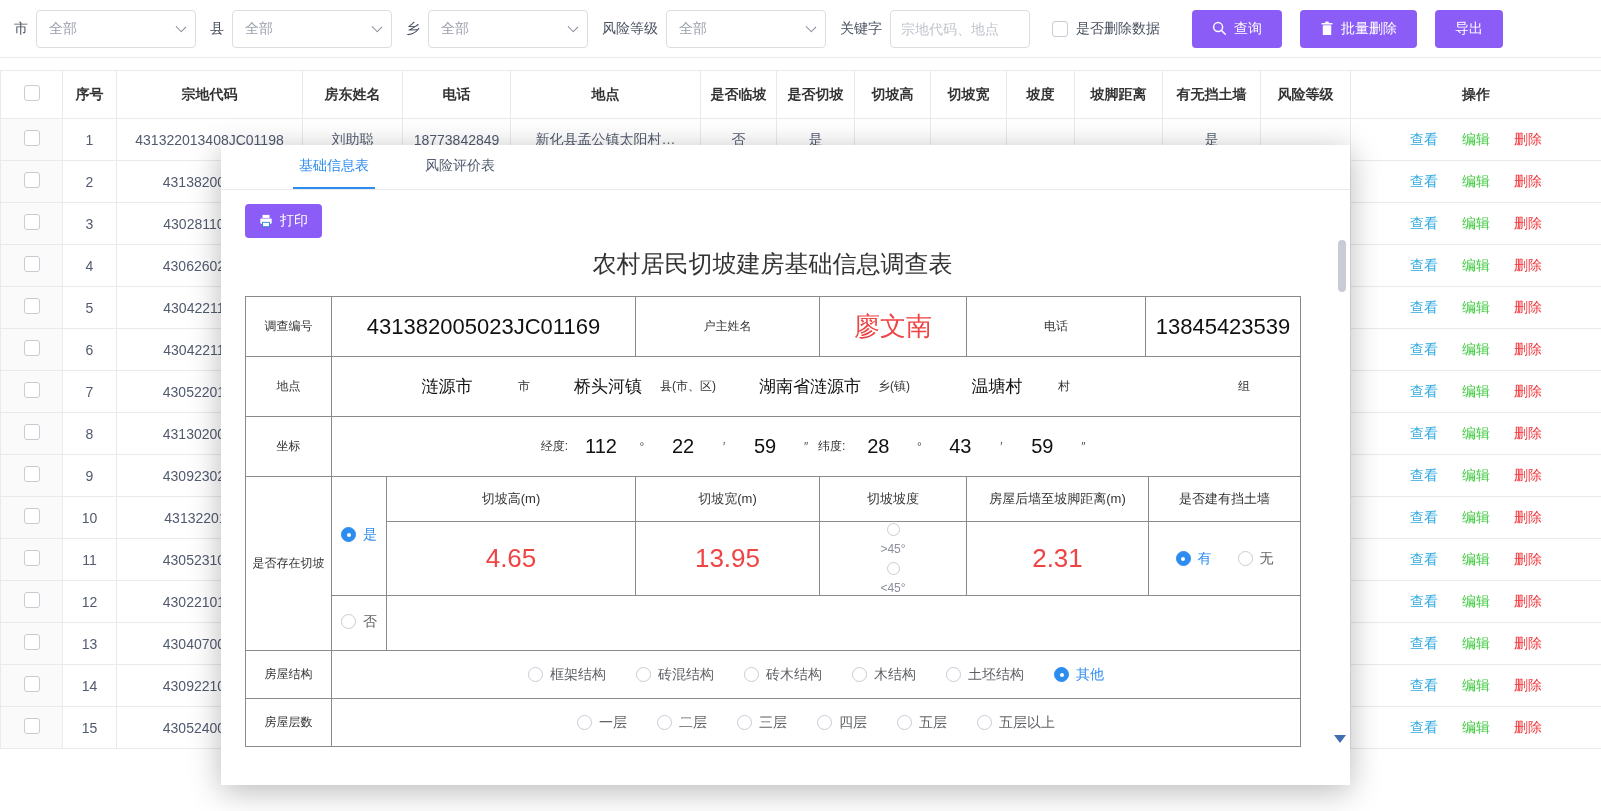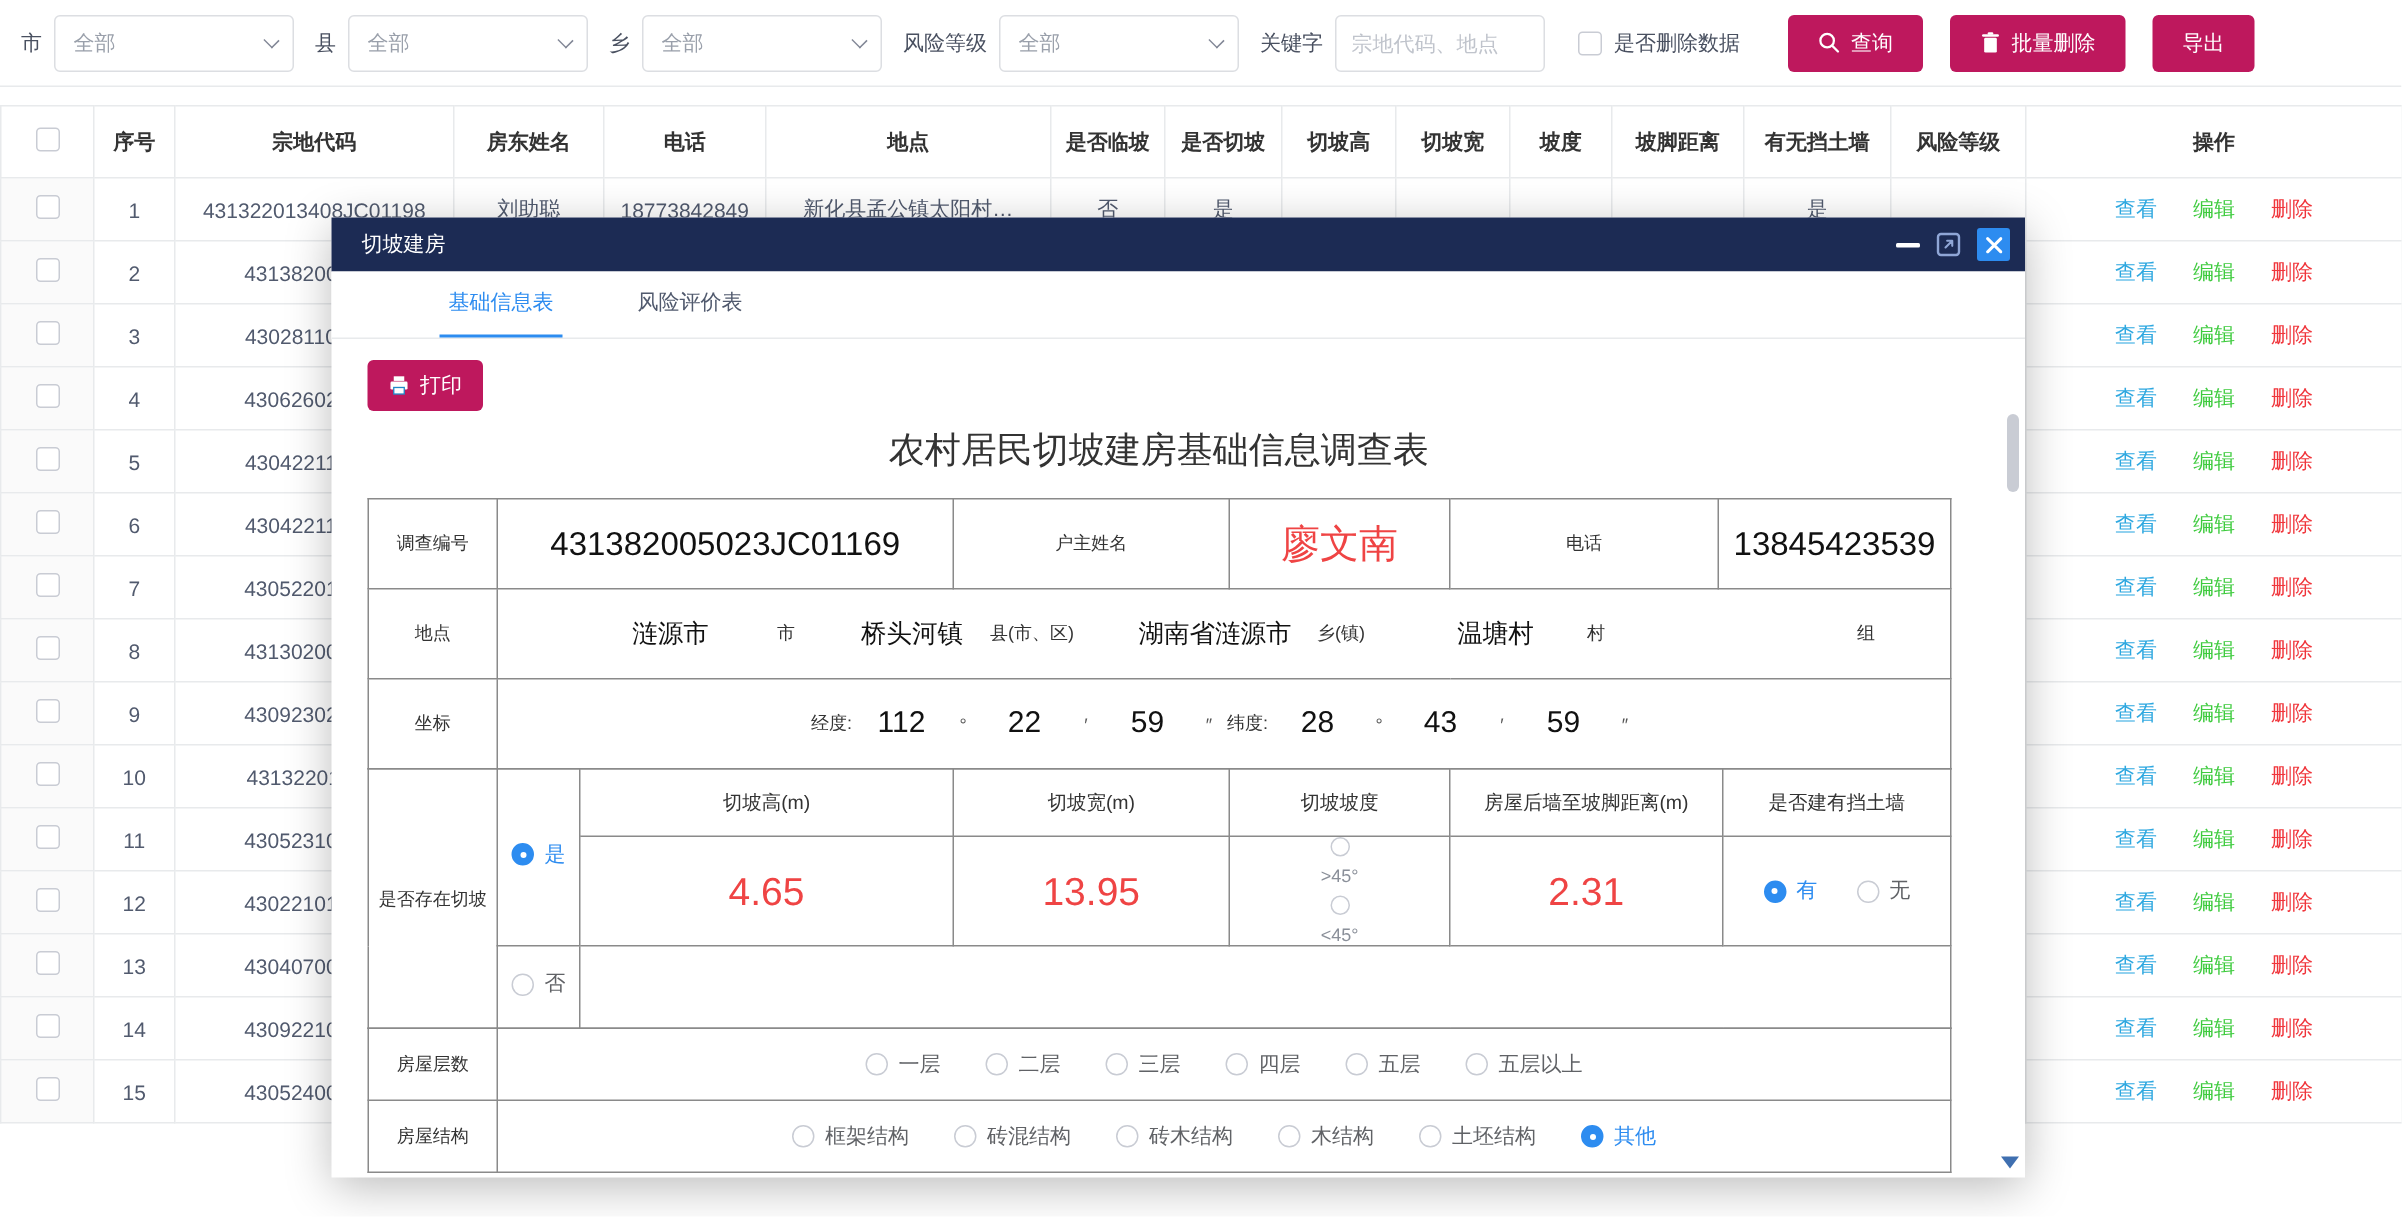--- a/index.html
+++ b/index.html
@@ -20,21 +20,21 @@
     transform:rotate(45deg) scaleY(.9); margin-top:-2px; }
   .tinput { width:140px; height:38px; border:1px solid #dcdee2; border-radius:4px;
     padding:0 10px; font-size:14px; color:#495060; outline:none;
     font-family:"Liberation Sans","DejaVu Sans",sans-serif; }
   .tinput::placeholder { color:#c0c4cc; }
   .cb { display:inline-block; width:16px; height:16px; border:1px solid #c9ccd4;
     border-radius:3px; background:#fff; flex:0 0 auto; }
   .chk-group { display:flex; align-items:center; margin-right:16px; }
   .chk-group .flabel-txt { margin-left:8px; margin-right:16px; }
   .btn { height:38px; display:inline-flex; align-items:center; justify-content:center;
-    gap:7px; background:#be185d; color:#fff; font-size:14px; border:none;
+    gap:7px; background:#8b5cf6; color:#fff; font-size:14px; border:none;
     border-radius:4px; padding:0 20px; cursor:pointer; margin-right:18px;
     font-family:"Liberation Sans","DejaVu Sans",sans-serif; white-space:nowrap; }
   .btn svg { display:block; }
 
   
   table.main { width:1601px; border-collapse:collapse; table-layout:fixed; margin-top:12px; }
   table.main th, table.main td { border:1px solid #e8eaec; font-size:14px;
     text-align:center; overflow:hidden; white-space:nowrap; }
   table.main th { height:48px; color:#333; font-weight:bold; background:#fff; }
   table.main td { height:42px; color:#515a6e; }
@@ -461,37 +461,20 @@
           <td></td>
           <td></td>
           <td></td>
           <td></td>
           <td><a class="view">查看</a><a class="edit">编辑</a><a class="del">删除</a></td>
         </tr>
       </tbody>
   </table>
 
   <div class="modal">
-    <div class="modal-header">
-      <span class="modal-title">切坡建房</span>
-      <div class="wctl">
-        <span class="wmin"></span>
-        <span class="wmax">
-          <svg width="18" height="18" viewBox="0 0 18 18">
-              <rect x="2" y="2" width="14" height="14" rx="2" fill="none" stroke="#8fa6d6" stroke-width="1.6"></rect>
-              <path d="M7 11 L11.5 6.5 M11.5 6.5 h-3.4 M11.5 6.5 v3.4" stroke="#8fa6d6" stroke-width="1.4" fill="none" stroke-linecap="round"></path>
-            </svg>
-        </span>
-        <span class="wclose">
-          <svg width="11" height="11" viewBox="0 0 10 10">
-              <path d="M1 1 L9 9 M9 1 L1 9" stroke="#fff" stroke-width="1.8" stroke-linecap="round"></path>
-            </svg>
-        </span>
-      </div>
-    </div>
 
     <div class="tabbar">
       <span class="tab active">基础信息表</span>
       <span class="tab">风险评价表</span>
     </div>
 
     <div class="modal-body">
       <button class="btn print-btn">
         <span>
             <svg width="14" height="14" viewBox="0 0 16 16">
@@ -633,20 +616,51 @@
         </table>
 
       
       <table class="form">
         <colgroup>
             <col style="width:86px">
             <col style="width:969px">
           </colgroup>
         <tbody>
             <tr class="t3row">
+          <td class="lab t2label">房屋结构</td>
+          <td>
+            <div class="optrow">
+                  <span class="ropt">
+                    <span class="radio"></span>
+                    <span class="rlabel">框架结构</span>
+                  </span>
+                  <span class="ropt">
+                    <span class="radio"></span>
+                    <span class="rlabel">砖混结构</span>
+                  </span>
+                  <span class="ropt">
+                    <span class="radio"></span>
+                    <span class="rlabel">砖木结构</span>
+                  </span>
+                  <span class="ropt">
+                    <span class="radio"></span>
+                    <span class="rlabel">木结构</span>
+                  </span>
+                  <span class="ropt">
+                    <span class="radio"></span>
+                    <span class="rlabel">土坯结构</span>
+                  </span>
+                  <span class="ropt sel">
+                    <span class="radio on"></span>
+                    <span class="rlabel">其他</span>
+                  </span>
+                </div>
+          </td>
+        </tr>
+        <tr class="t3row">
           <td class="lab t2label">房屋层数</td>
           <td>
             <div class="optrow">
                   <span class="ropt">
                     <span class="radio"></span>
                     <span class="rlabel">一层</span>
                   </span>
                   <span class="ropt">
                     <span class="radio"></span>
                     <span class="rlabel">二层</span>
@@ -659,51 +673,20 @@
                     <span class="radio"></span>
                     <span class="rlabel">四层</span>
                   </span>
                   <span class="ropt">
                     <span class="radio"></span>
                     <span class="rlabel">五层</span>
                   </span>
                   <span class="ropt">
                     <span class="radio"></span>
                     <span class="rlabel">五层以上</span>
-                  </span>
-                </div>
-          </td>
-        </tr>
-        <tr class="t3row">
-          <td class="lab t2label">房屋结构</td>
-          <td>
-            <div class="optrow">
-                  <span class="ropt">
-                    <span class="radio"></span>
-                    <span class="rlabel">框架结构</span>
-                  </span>
-                  <span class="ropt">
-                    <span class="radio"></span>
-                    <span class="rlabel">砖混结构</span>
-                  </span>
-                  <span class="ropt">
-                    <span class="radio"></span>
-                    <span class="rlabel">砖木结构</span>
-                  </span>
-                  <span class="ropt">
-                    <span class="radio"></span>
-                    <span class="rlabel">木结构</span>
-                  </span>
-                  <span class="ropt">
-                    <span class="radio"></span>
-                    <span class="rlabel">土坯结构</span>
-                  </span>
-                  <span class="ropt sel">
-                    <span class="radio on"></span>
-                    <span class="rlabel">其他</span>
                   </span>
                 </div>
           </td>
         </tr>
       </tbody>
         </table>
 
       <div class="sbar">
         <div class="sthumb"></div>
       </div>

